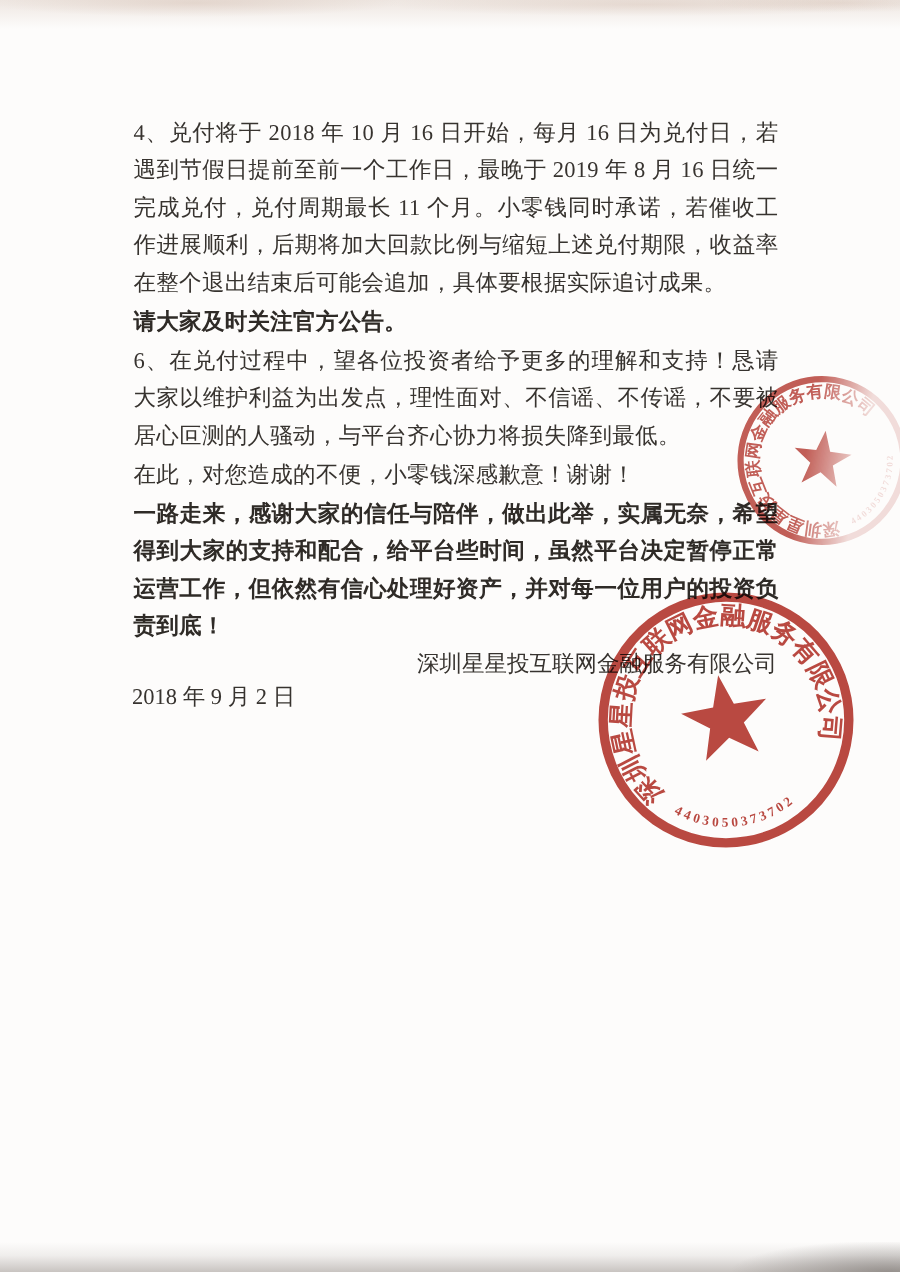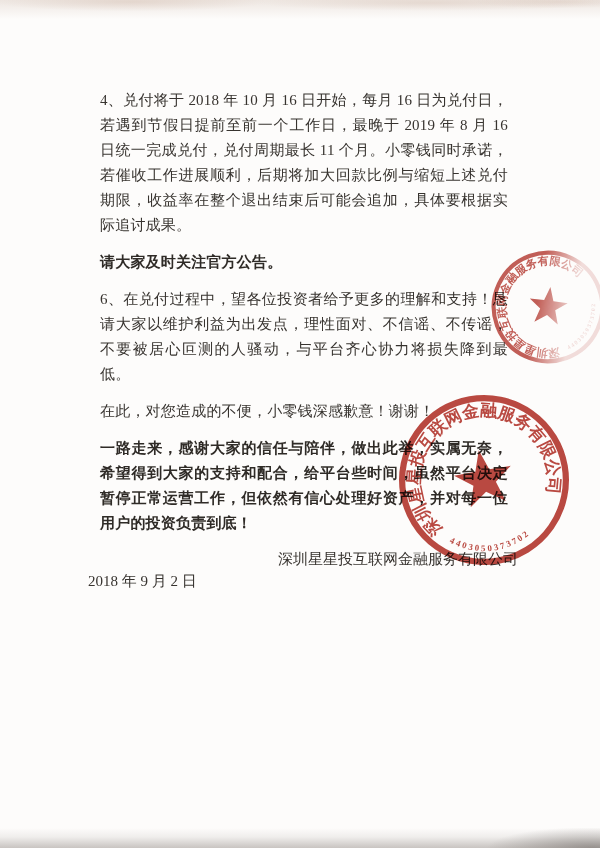--- a/index.html
+++ b/index.html
@@ -24,25 +24,25 @@
     position:absolute;bottom:0;left:0;right:0;height:20px;pointer-events:none;
     background:
       radial-gradient(150px 30px at 592px 20px, rgba(108,102,98,.55), transparent 70%),
       linear-gradient(0deg, rgba(148,140,135,.50), rgba(168,161,156,.16) 55%, rgba(168,161,156,0) 100%);
   }
   .content{
     position:absolute;left:88px;top:76px;width:432px;
     color:#37332f;font-size:15px;
   }
   p.para{
-    margin:12px;line-height:25px;text-align:justify;text-justify:inter-ideograph;
+    margin:1px;line-height:25px;text-align:justify;text-justify:inter-ideograph;
     letter-spacing:.2px;
   }
   .mb9{margin-bottom:9px}.mb11{margin-bottom:11px}.mb8{margin-bottom:8px}.mb7{margin-bottom:7px}
-  .bold{font-weight:700;color:#2f2b27;}
+  .bold{font-weight:700;color:#2f2b27;font-family:Liberation Mono, monospace;}
   .notice{line-height:22px;}
   .closing{line-height:24px;}
   .apology{line-height:24px;margin-bottom:12px;}
   .sig{ text-align:right;line-height:22px;padding-right:2px; }
   .sig-date{ line-height:22px;padding-right:26px; }
   
   .seal{
     position:absolute;mix-blend-mode:multiply;opacity:.88;color:#b23128;
     pointer-events:none;
   }

